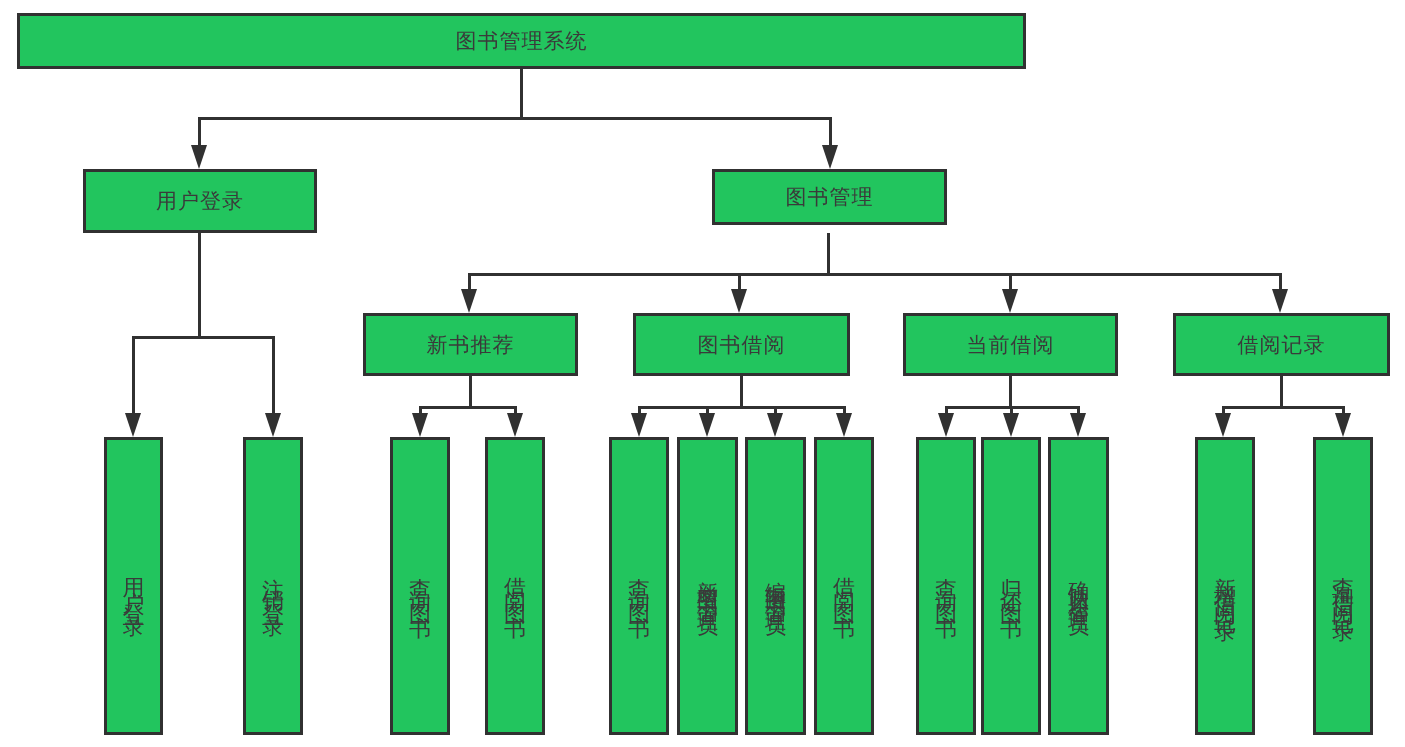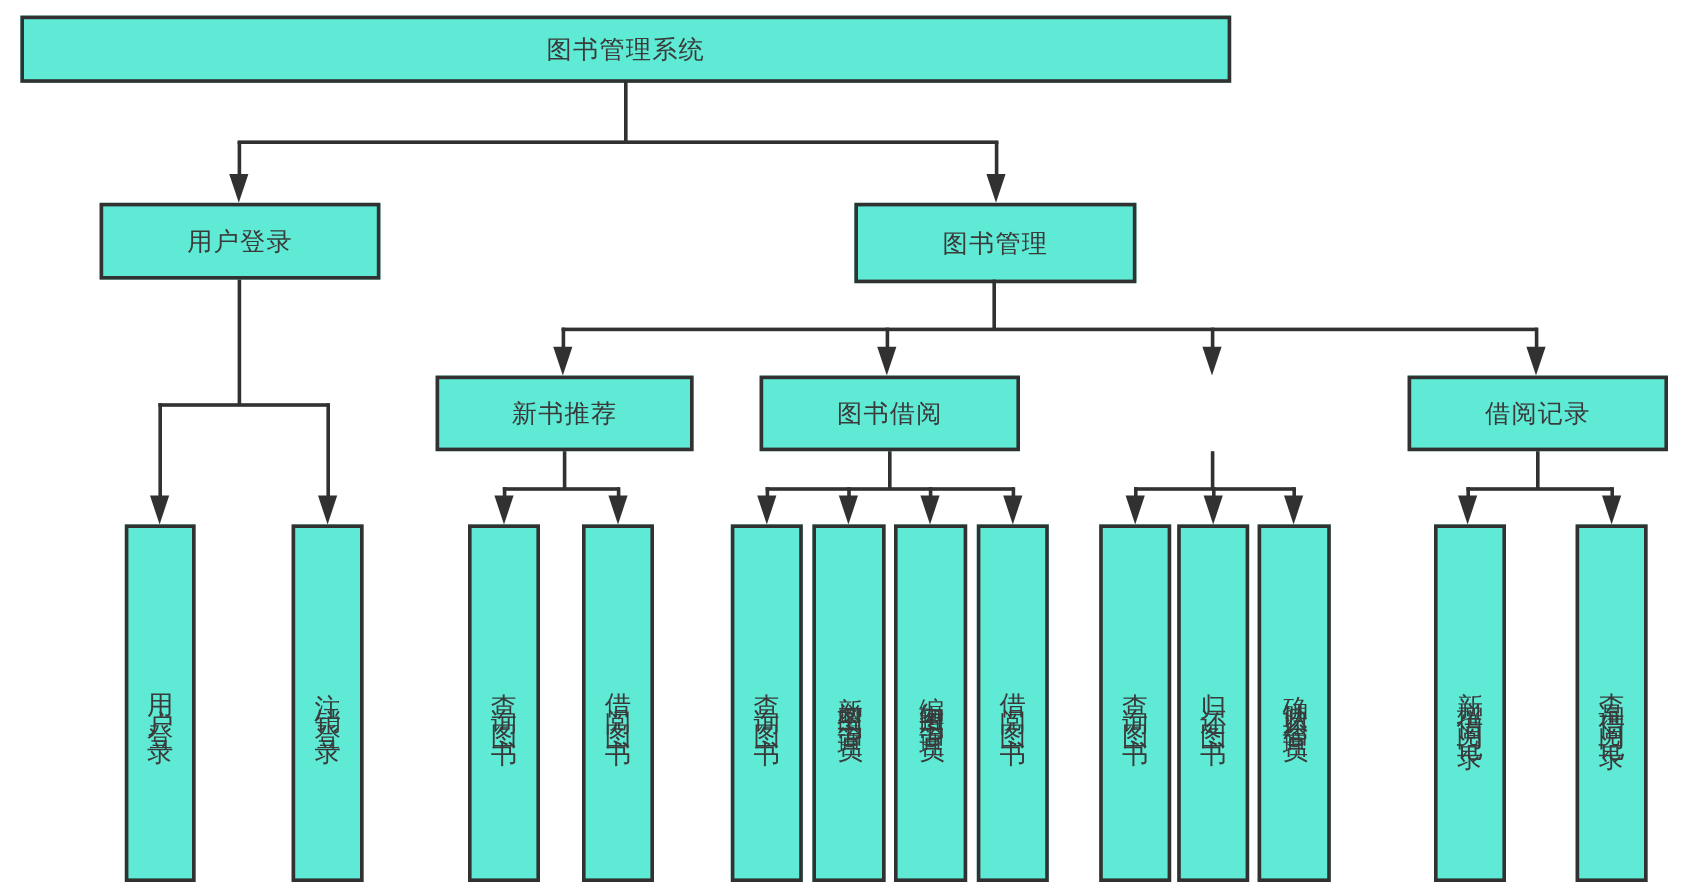--- a/index.html
+++ b/index.html
@@ -1,21 +1,21 @@
 <!DOCTYPE html>
 <html><head>
 <meta charset="utf-8">
 <style>
   html,body{margin:0;padding:0;background:#ffffff;}
   .canvas{
     position:relative;width:1405px;height:747px;background:#ffffff;
     font-family:"Liberation Sans", sans-serif;overflow:hidden;
   }
   .box{
-    position:absolute;box-sizing:border-box;border:3px solid #313131;background:#5eead4;
+    position:absolute;box-sizing:border-box;border:3px solid #313131;background:#22c55e;
     display:flex;align-items:center;justify-content:center;color:#3a3a3a;
   }
   .hbox{font-size:21px;letter-spacing:1px;}
   .leaf{
     writing-mode:vertical-rl;text-orientation:mixed;
     font-size:22px;
   }
   .t4{letter-spacing:13px;}
   .t6{letter-spacing:9px;}
   .tlong{font-size:21px;letter-spacing:5px;}
@@ -40,21 +40,21 @@
   <div class="box hbox" style="left:17px;top:13px;width:1009px;height:56px">图书管理系统</div>
 
   <div class="vline" style="left:520px;top:67px;height:53px"></div>
   <div class="hline" style="left:198px;top:117px;width:634px"></div>
   <div class="vline" style="left:198px;top:118px;height:29px"></div>
   <div class="vline" style="left:829px;top:118px;height:29px"></div>
   <div class="arrow" style="left:191px;top:145px"></div>
   <div class="arrow" style="left:822px;top:145px"></div>
 
   <div class="box hbox" style="left:83px;top:169px;width:234px;height:64px">用户登录</div>
-  <div class="box hbox" style="left:712px;top:169px;width:235px;height:67px">图书管理</div>
+  <div class="box hbox" style="left:712px;top:169px;width:235px;height:56px">图书管理</div>
 
   <div class="vline" style="left:198px;top:233px;height:104px"></div>
   <div class="hline" style="left:132px;top:336px;width:142px"></div>
   <div class="vline" style="left:132px;top:336px;height:80px"></div>
   <div class="vline" style="left:272px;top:336px;height:80px"></div>
   <div class="arrow" style="left:125px;top:413px"></div>
   <div class="arrow" style="left:265px;top:413px"></div>
 
   <div class="vline" style="left:827px;top:233px;height:42px"></div>
   <div class="hline" style="left:468px;top:273px;width:813px"></div>
@@ -62,20 +62,21 @@
   <div class="vline" style="left:738px;top:273px;height:19px"></div>
   <div class="vline" style="left:1009px;top:273px;height:19px"></div>
   <div class="vline" style="left:1279px;top:273px;height:19px"></div>
   <div class="arrow" style="left:461px;top:289px"></div>
   <div class="arrow" style="left:731px;top:289px"></div>
   <div class="arrow" style="left:1002px;top:289px"></div>
   <div class="arrow" style="left:1272px;top:289px"></div>
 
   <div class="box hbox" style="left:633px;top:313px;width:217px;height:63px">图书借阅</div>
   <div class="box hbox" style="left:363px;top:313px;width:215px;height:63px">新书推荐</div>
+  <div class="box hbox" style="left:903px;top:313px;width:215px;height:63px">当前借阅</div>
   <div class="box hbox" style="left:1173px;top:313px;width:217px;height:63px">借阅记录</div>
 
   <div class="vline" style="left:469px;top:376px;height:32px"></div>
   <div class="vline" style="left:740px;top:376px;height:32px"></div>
   <div class="vline" style="left:1009px;top:376px;height:32px"></div>
   <div class="vline" style="left:1280px;top:376px;height:32px"></div>
 
   <div class="hline" style="left:419px;top:406px;width:97px"></div>
   <div class="hline" style="left:638px;top:406px;width:207px"></div>
   <div class="hline" style="left:945px;top:406px;width:134px"></div>

